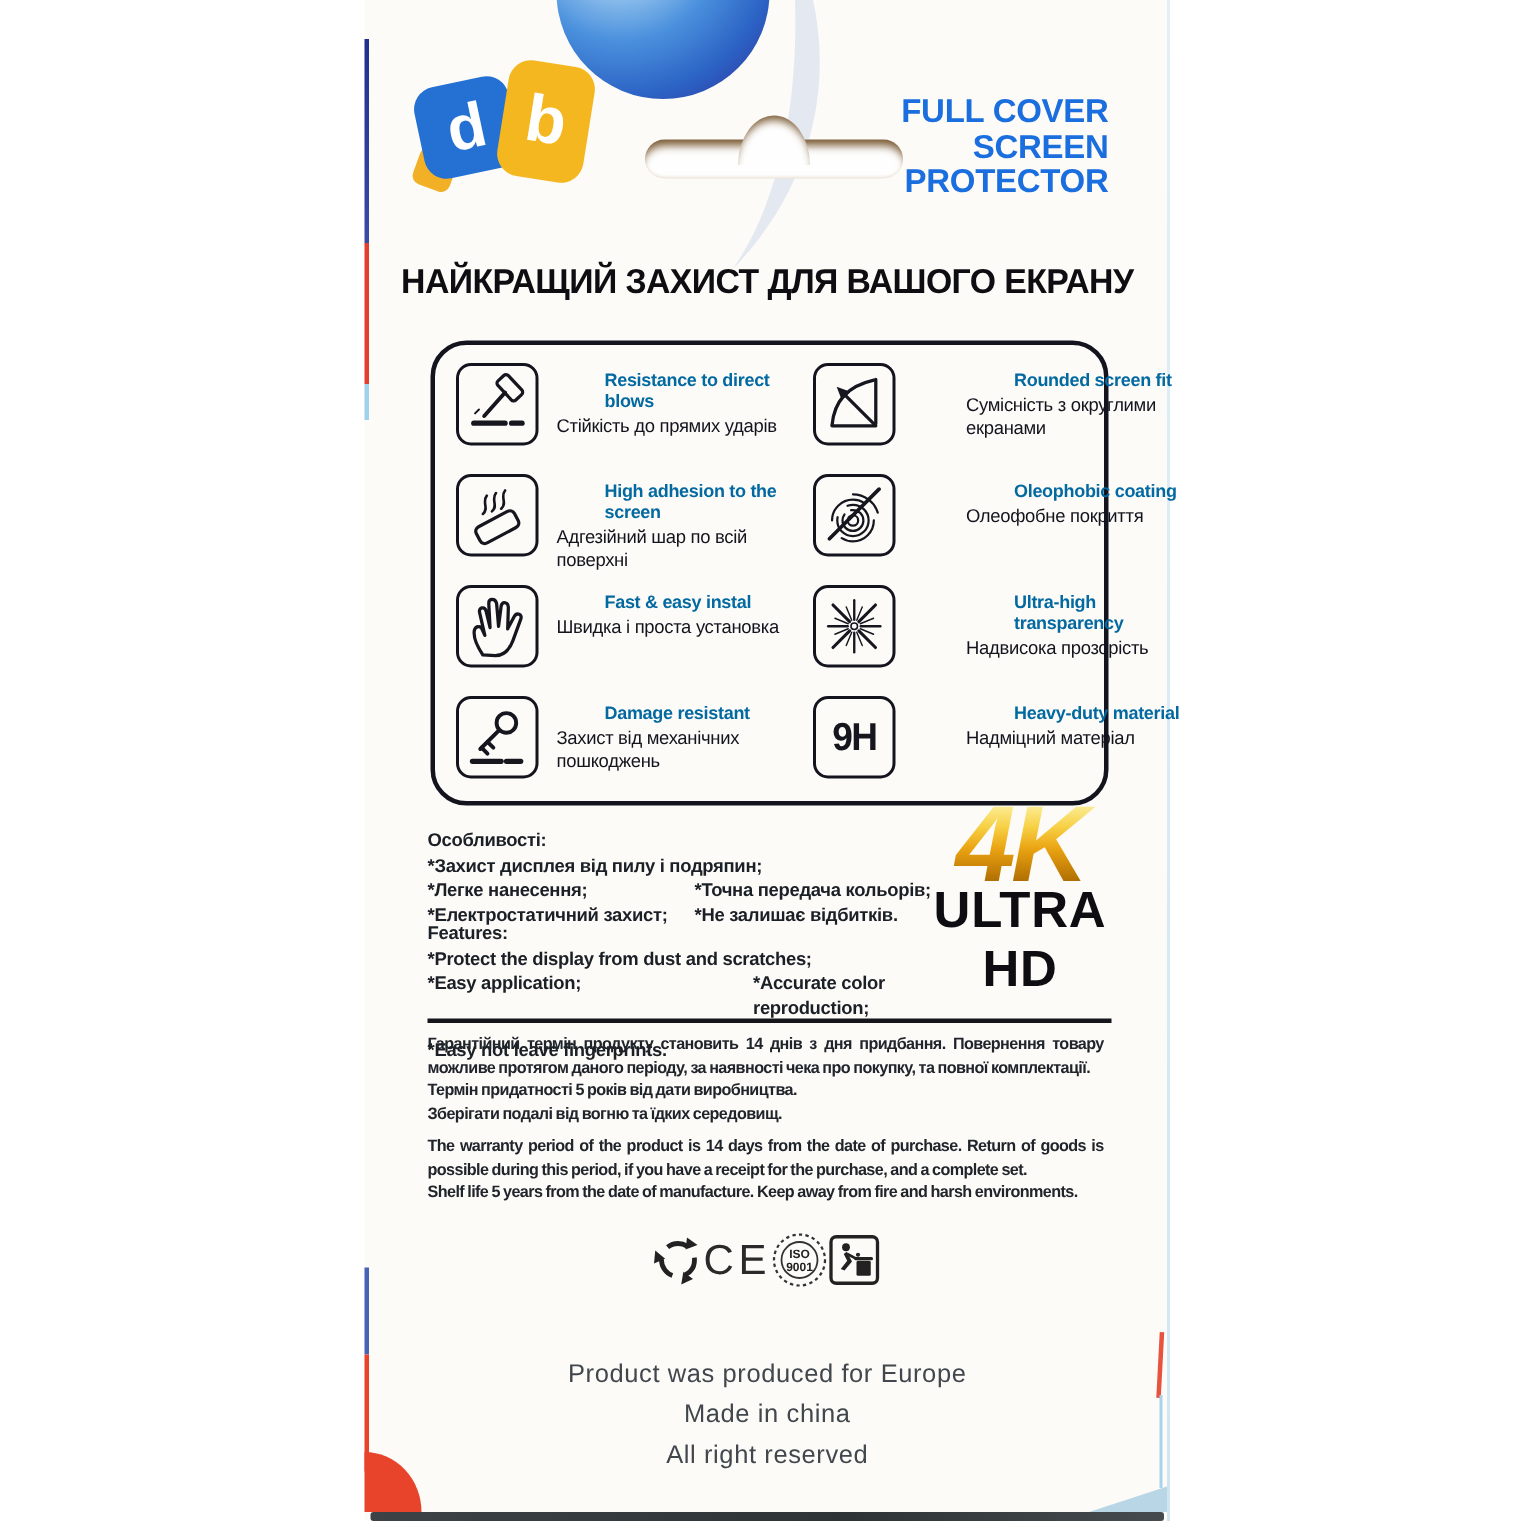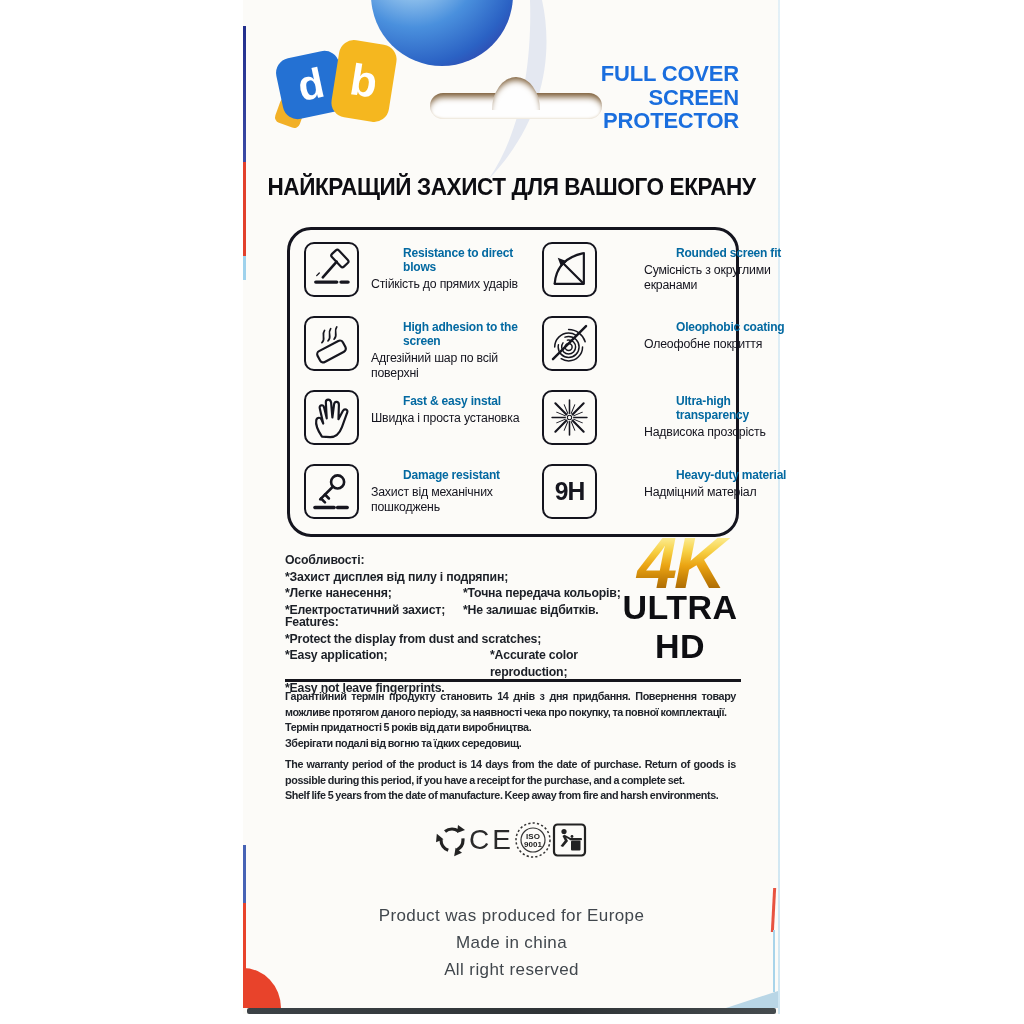--- a/index.html
+++ b/index.html
@@ -68,21 +68,21 @@
   .icon-box svg{stroke:#16161f;fill:none;stroke-linecap:round;stroke-linejoin:round;}
   .ninh{font-size:26px;font-weight:700;letter-spacing:-1px;color:#16161f;transform:scaleX(0.95);}
 
   
   .specs{position:absolute;left:42px;width:340px;font-size:12.3px;font-weight:700;
     letter-spacing:-0.2px;color:#1b1f26;line-height:16.5px;}
   .specs-ua{top:552px;}
   .specs-en{top:614px;}
   .sp-grid{display:grid;}
   .specs-ua .sp-grid{grid-template-columns:178px auto;}
-  .specs-en .sp-grid{grid-template-columns:205px auto;}
+  .specs-en .sp-grid{grid-template-columns:205px auto;gap:12px;}
 
   .fourk{position:absolute;left:366px;top:534px;width:142px;text-align:center;}
   .fourk-top{font-style:italic;font-weight:700;font-size:72px;line-height:58px;letter-spacing:-3px;
     background:linear-gradient(180deg,#fdf3a6 0%,#f7d044 30%,#eaa312 55%,#c07c06 82%,#a36405 100%);
     -webkit-background-clip:text;background-clip:text;color:transparent;}
   .fourk-bottom{font-weight:700;font-size:34px;letter-spacing:0.5px;color:#0e0e12;margin-top:-4px;}
 
   .divider{position:absolute;left:42px;top:679px;width:456px;height:2.5px;background:#15151c;}
 
   

